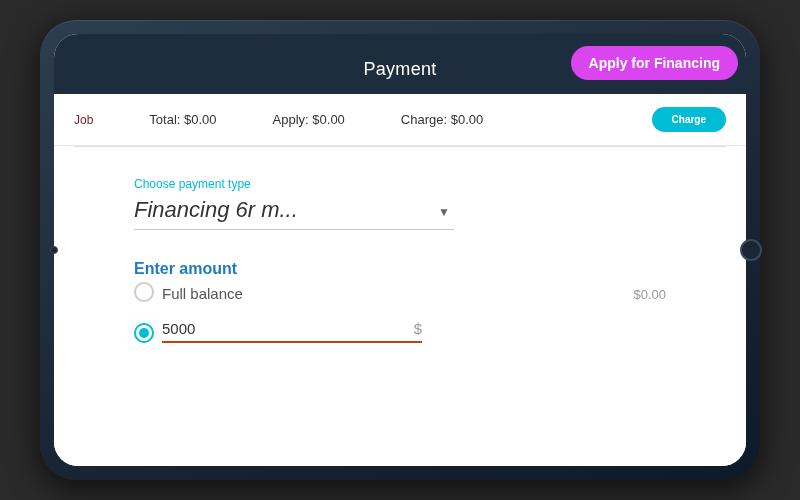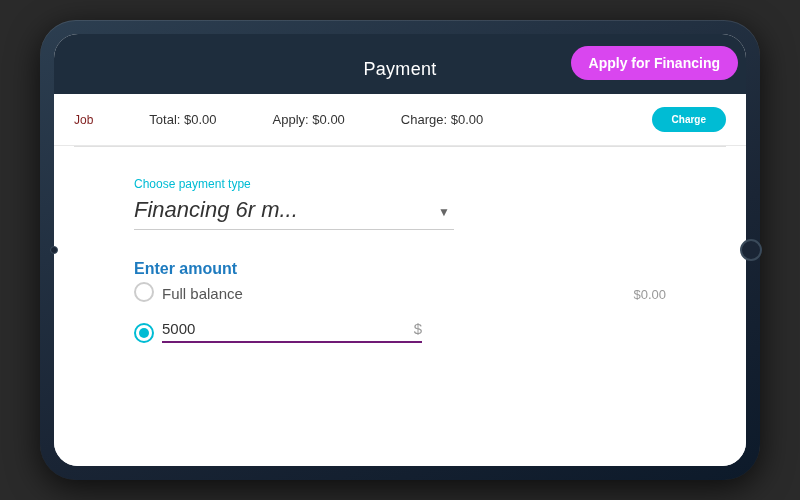--- a/index.html
+++ b/index.html
@@ -225,21 +225,21 @@
 
     .radio-amount {
       color: #999;
       font-size: 13px;
       margin-left: auto;
     }
 
     .amount-input-wrapper {
       display: flex;
       align-items: center;
-      border-bottom: 2px solid #701a75;
+      border-bottom: 2px solid #c2410c;
       flex: 1;
       max-width: 260px;
     }
 
     .amount-input {
       border: none;
       outline: none;
       font-size: 15px;
       color: #333;
       padding: 4px 0;

